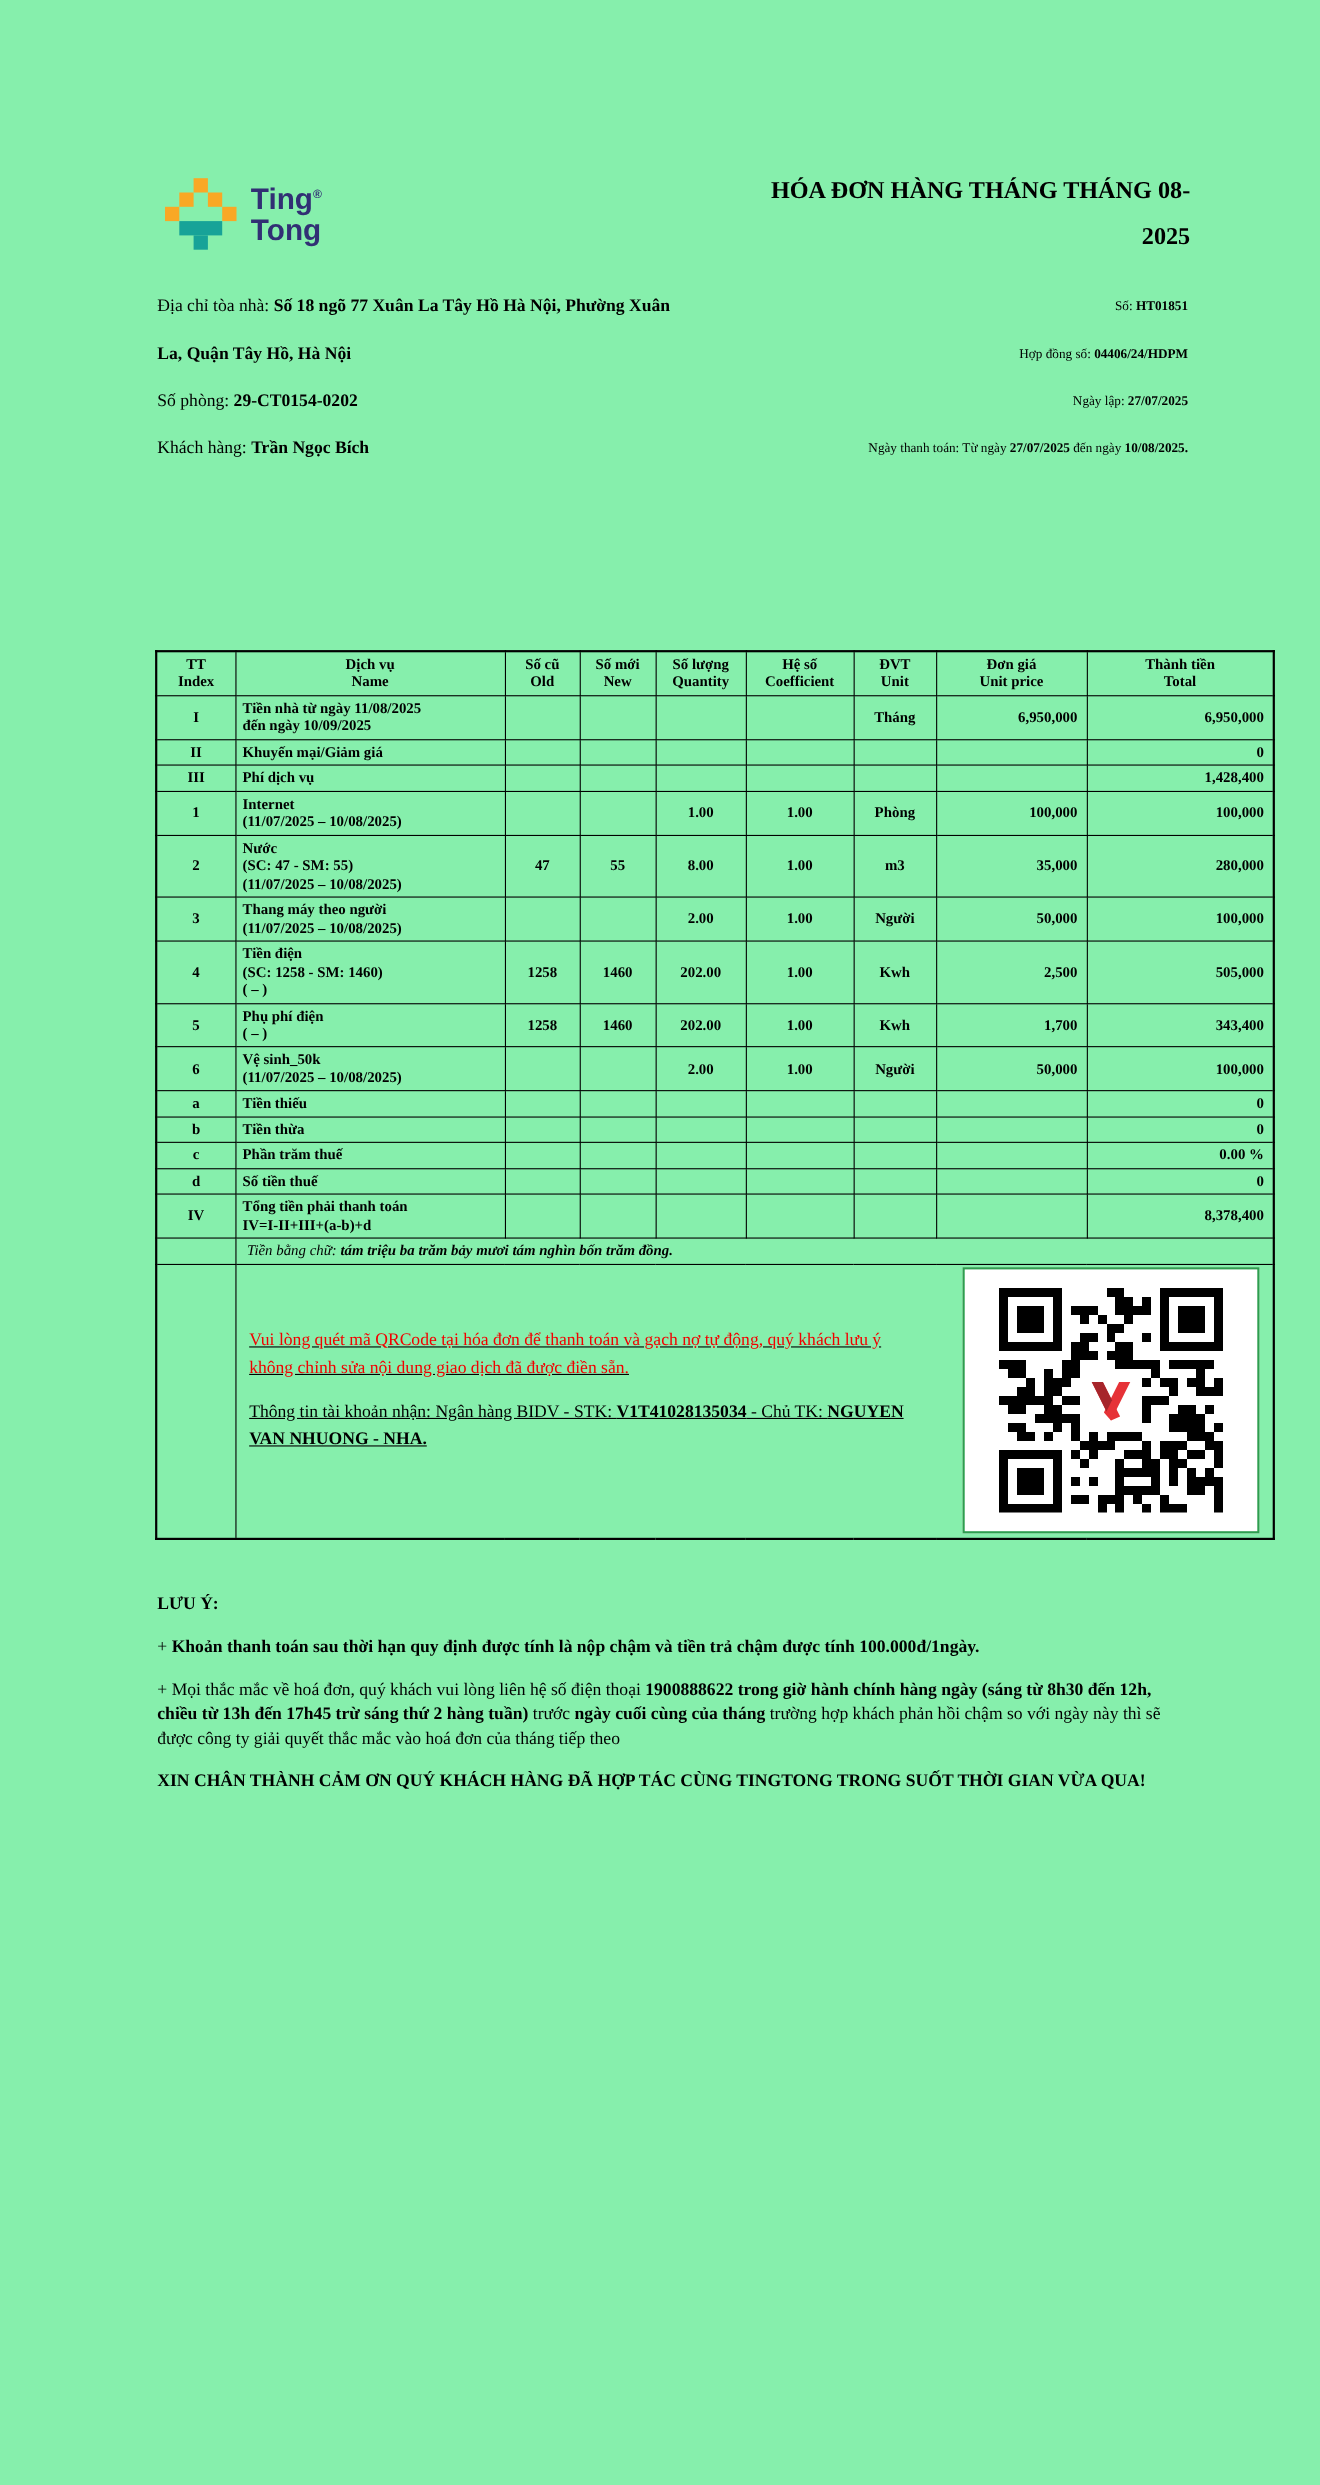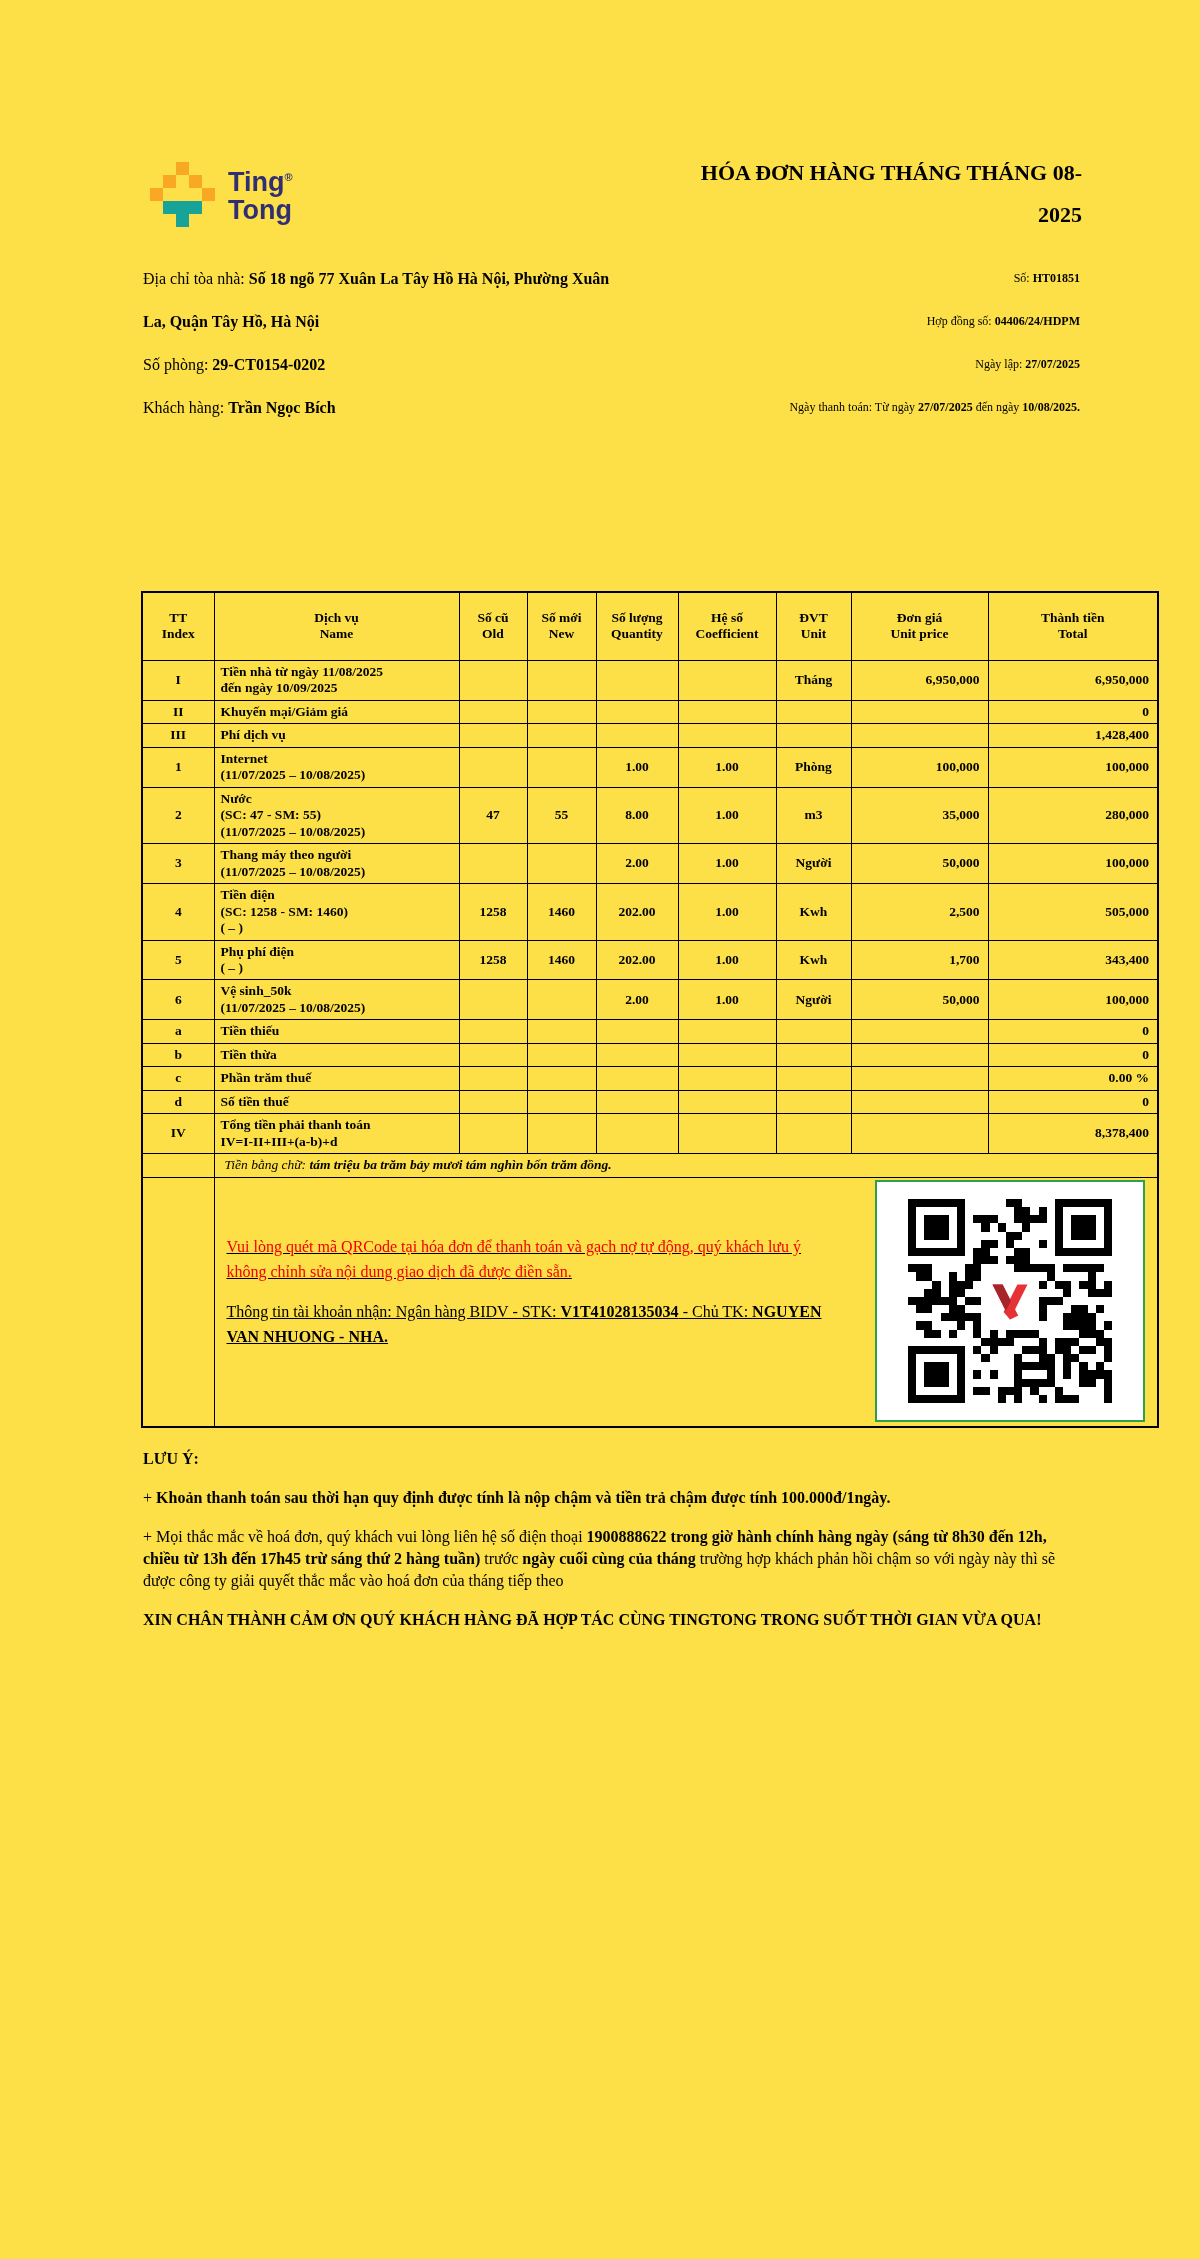--- a/index.html
+++ b/index.html
@@ -1,17 +1,17 @@
 <!DOCTYPE html>
 <html><head>
 <meta charset="utf-8">
 <style>
   html,body { margin:0; padding:0; background:#fff; }
   .page {
-    position:relative; width:1200px; height:2259px; background:#fde047;
+    position:relative; width:1200px; height:2259px; background:#86efac;
     font-family:"Liberation Serif", serif; color:#000; overflow:hidden;
   }
 
   
   .logo { position:absolute; left:150px; top:162px; }
   .logo-icon { position:relative; width:65px; height:66px; display:inline-block; }
   .px { position:absolute; width:13px; height:13px; }
   .px.o { background:#F9A825; }
   .px.t { background:#17A398; }
   .px.o1 { left:26px; top:0; }
@@ -38,21 +38,21 @@
 
   
   .invoice-table {
     position:absolute; left:141px; top:591px; width:1016px;
     border-collapse:collapse; table-layout:fixed; border:2px solid #000;
     font-size:13.5px; line-height:1.22;
   }
   .invoice-table th, .invoice-table td {
     border:1px solid #000; padding:3px 6px; vertical-align:middle; overflow:hidden;
   }
-  .invoice-table th { font-weight:bold; text-align:center; padding:17px 2px; }
+  .invoice-table th { font-weight:bold; text-align:center; padding:3px 2px; }
   .c-idx   { text-align:center; font-weight:bold; }
   .c-name  { text-align:left;  font-weight:bold; }
   .c-mid   { text-align:center; font-weight:bold; }
   .c-money { text-align:right; font-weight:bold; padding-right:8px !important; }
   .words-cell { font-style:italic; padding-left:10px !important; }
   .words-cell b { font-weight:bold; }
 
   .qr-cell { position:relative; height:248px; padding:0 !important; }
   .qr-text { position:absolute; left:12px; top:56px; width:605px; font-size:16px; line-height:25px; font-weight:normal;text-decoration:underline; }
   .red-note { color:#F20000; margin:0 0 15px 0; }

